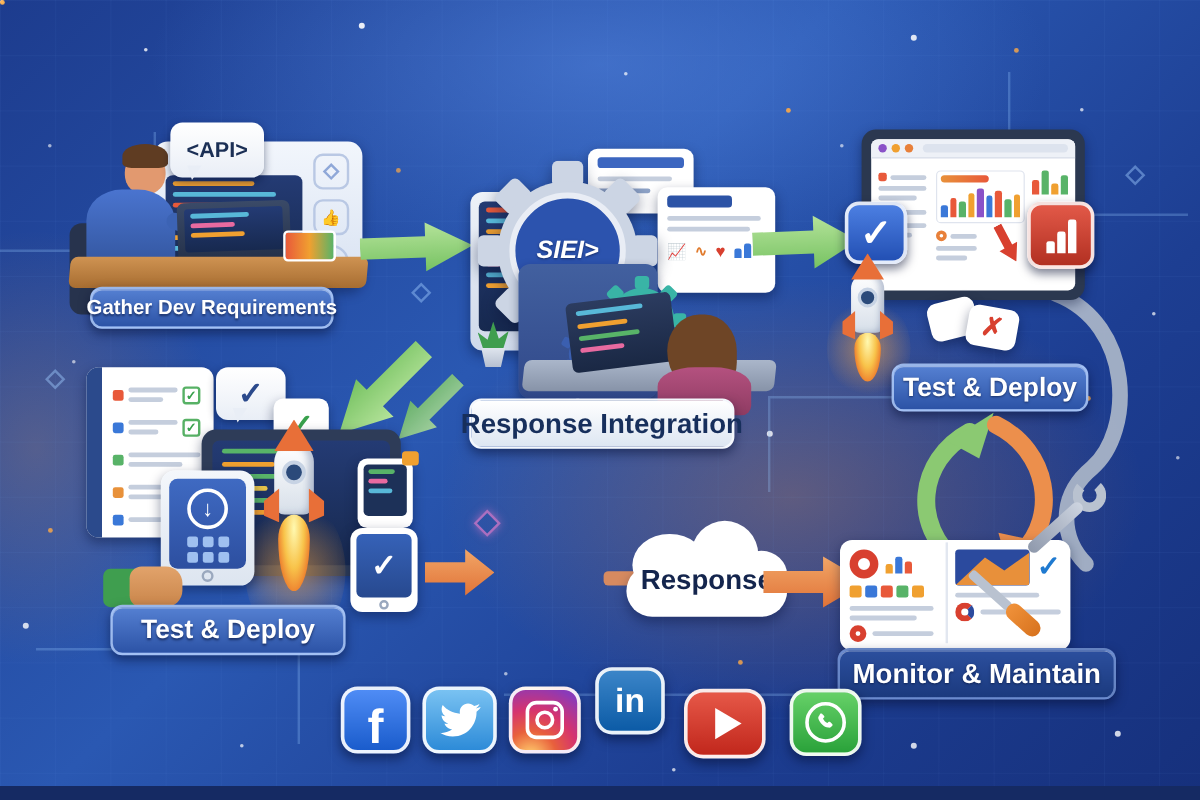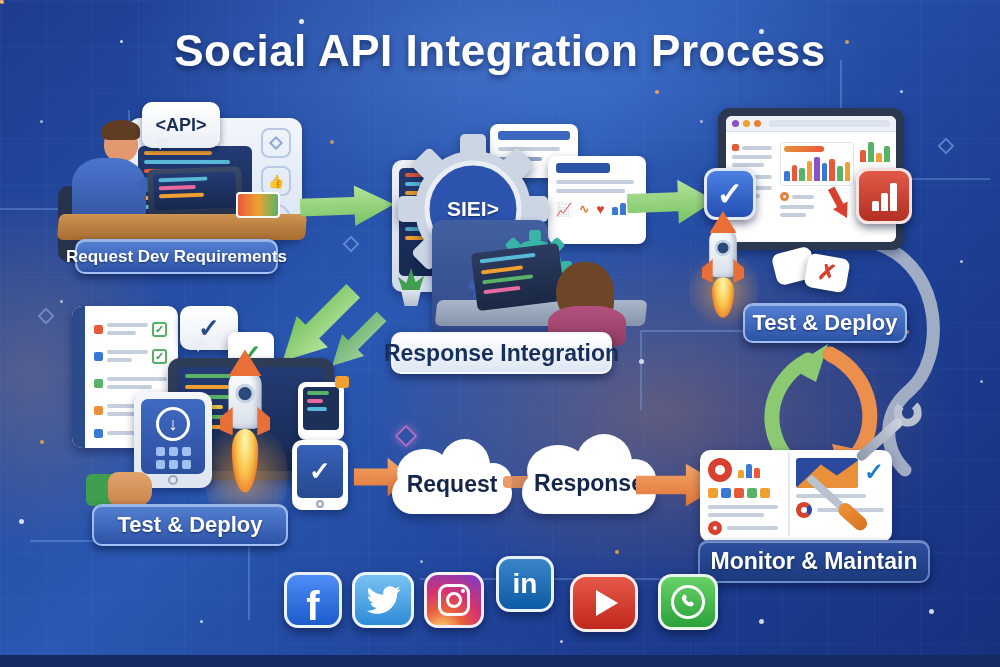--- a/index.html
+++ b/index.html
@@ -121,21 +121,20 @@
   <div class="circuit" style="left:640px;top:330px;width:170px;height:80px;border-left-width:2px;border-top-width:2px"></div>
   <div class="circuit" style="left:840px;top:60px;width:150px;height:120px;border-left-width:2px;border-bottom-width:2px"></div>
   <div class="circuit" style="left:30px;top:540px;width:220px;height:80px;border-top-width:2px;border-right-width:2px"></div>
   <div class="circuit" style="left:420px;top:520px;width:260px;height:60px;border-bottom-width:2px"></div>
   <div class="diamond" style="left:345px;top:238px"></div>
   <div class="diamond" style="left:940px;top:140px"></div>
   <div class="diamond" style="left:40px;top:310px"></div>
   <div class="diamond pink" style="left:398px;top:428px;width:16px;height:16px"></div>
   <div class="bottom-strip"></div>
 
-  <div class="title">Social API Integration Process</div>
 
   <div>
     <div class="card" style="left:128px;top:118px;width:174px;height:122px;border-radius:12px;background:linear-gradient(180deg,#f2f6fc,#d8e2f2)">
       <div style="position:absolute;right:6px;top:10px;width:40px;height:104px">
         <div style="width:30px;height:30px;border:2px solid #b9c8e4;border-radius:8px;margin:0 auto 8px;display:flex;align-items:center;justify-content:center">
             <span style="width:10px;height:10px;border:2px solid #8fa8d8;transform:rotate(45deg);display:block"></span>
           </div>
         <div style="width:30px;height:30px;border:2px solid #b9c8e4;border-radius:8px;margin:0 auto 8px;display:flex;align-items:center;justify-content:center;color:#5a7cc0;font-size:13px">👍</div>
         <div style="width:30px;height:30px;border:2px solid #b9c8e4;border-radius:50%;margin:0 auto;display:flex;align-items:center;justify-content:center;color:#5a7cc0;font-weight:800">↓</div>
       </div>
@@ -162,21 +161,21 @@
         <div class="codeline" style="width:55%;background:#f0a030;margin:4px 5px"></div>
       </div>
       <div style="position:absolute;left:-6px;bottom:-7px;width:106px;height:9px;background:#9fb0c8;border-radius:3px"></div>
     </div>
     <div style="position:absolute;left:58px;top:214px;width:248px;height:26px;background:linear-gradient(180deg,#cf9352,#a76d31);border-radius:6px;transform:skewX(-5deg)"></div>
     <div style="position:absolute;left:236px;top:192px;width:44px;height:26px;background:linear-gradient(90deg,#e8593a,#f0a030,#58b368);border-radius:4px;border:2px solid #fff"></div>
     <div class="bubble" style="left:142px;top:102px;width:78px;height:46px;font-size:18px">
         <span>&lt;API&gt;</span>
       </div>
     <div class="pill pill-blue" style="left:75px;top:239px;width:203px;height:35px;font-size:17px">
-        <span>Request Dev Requirements</span>
+        <span>Gather Dev Requirements</span>
       </div>
   </div>
 
   <div class="block-arrow arr-green" style="left:300px;top:184px;width:94px;height:44px;transform:rotate(-2deg)"></div>
 
   <div>
     <div class="card" style="left:490px;top:124px;width:88px;height:54px">
       <div style="margin:7px 8px;height:9px;background:#3c66c0;border-radius:3px"></div>
       <div class="mini-line" style="margin:6px 8px;width:70%"></div>
       <div class="mini-line" style="margin:6px 8px;width:50%;background:#8fa4c8"></div>
@@ -214,21 +213,21 @@
         <rect x="62" y="0" width="26" height="22" rx="5" transform="rotate(90 75 75)"></rect>
         <rect x="62" y="0" width="26" height="22" rx="5" transform="rotate(135 75 75)"></rect>
         <rect x="62" y="0" width="26" height="22" rx="5" transform="rotate(180 75 75)"></rect>
         <rect x="62" y="0" width="26" height="22" rx="5" transform="rotate(225 75 75)"></rect>
         <rect x="62" y="0" width="26" height="22" rx="5" transform="rotate(270 75 75)"></rect>
         <rect x="62" y="0" width="26" height="22" rx="5" transform="rotate(315 75 75)"></rect>
       </g>
       <circle cx="75" cy="75" r="58" fill="#ccd5e4"></circle>
       <circle cx="75" cy="75" r="46" fill="#2c53ae" stroke="#e9edf5" stroke-width="5"></circle>
     </svg>
-    <div style="position:absolute;left:432px;top:192px;width:82px;height:34px;display:flex;align-items:center;justify-content:center;color:#fff;font-weight:800;font-size:21px;text-shadow:0 1px 2px rgba(5,15,50,.6)">SIEI&gt;</div>
+    <div style="position:absolute;left:432px;top:192px;width:82px;height:34px;display:flex;align-items:center;justify-content:center;color:#fff;font-weight:800;font-size:21px;font-style:italic;text-shadow:0 1px 2px rgba(5,15,50,.6)">SIEI&gt;</div>
     <div style="position:absolute;left:432px;top:220px;width:116px;height:112px;background:linear-gradient(180deg,#42609f,#31498a);border-radius:10px;box-shadow:0 4px 8px rgba(5,15,50,.4)"></div>
     <svg width="74" height="74" viewBox="0 0 74 74" style="position:absolute;left:498px;top:230px">
       <g fill="#39b4a6">
         <rect x="31" y="0" width="12" height="11" rx="3"></rect>
         <rect x="31" y="0" width="12" height="11" rx="3" transform="rotate(45 37 37)"></rect>
         <rect x="31" y="0" width="12" height="11" rx="3" transform="rotate(90 37 37)"></rect>
         <rect x="31" y="0" width="12" height="11" rx="3" transform="rotate(135 37 37)"></rect>
         <rect x="31" y="0" width="12" height="11" rx="3" transform="rotate(180 37 37)"></rect>
         <rect x="31" y="0" width="12" height="11" rx="3" transform="rotate(225 37 37)"></rect>
         <rect x="31" y="0" width="12" height="11" rx="3" transform="rotate(270 37 37)"></rect>
@@ -471,29 +470,20 @@
       <div style="position:absolute;left:50%;bottom:2px;width:8px;height:8px;margin-left:-4px;border:2px solid #9aa8be;border-radius:50%"></div>
     </div>
     <div style="position:absolute;left:86px;top:474px;width:30px;height:32px;background:#3f9e4f;border-radius:6px 2px 2px 6px"></div>
     <div style="position:absolute;left:108px;top:472px;width:44px;height:34px;background:linear-gradient(180deg,#e2a36b,#c9854a);border-radius:10px 14px 14px 10px"></div>
     <div class="pill pill-blue" style="left:92px;top:504px;width:196px;height:42px;font-size:22px">
         <span>Test &amp; Deploy</span>
       </div>
   </div>
 
   <div class="block-arrow arr-orange" style="left:354px;top:456px;width:58px;height:42px"></div>
-  <div class="cloud" style="left:392px;top:448px;width:120px;height:66px">
-    <div class="c-base"></div>
-      <div class="c-b1"></div>
-      <div class="c-b2"></div>
-      <div class="c-b3"></div>
-    <div class="cloud-label">
-        <span>Request</span>
-      </div>
-  </div>
   <div style="position:absolute;left:503px;top:476px;width:30px;height:12px;background:#e8905a;border-radius:4px;opacity:.9"></div>
   <div class="cloud" style="left:522px;top:444px;width:134px;height:70px">
     <div class="c-base"></div>
       <div class="c-b1"></div>
       <div class="c-b2"></div>
       <div class="c-b3"></div>
     <div class="cloud-label">
         <span>Response</span>
       </div>
   </div>

